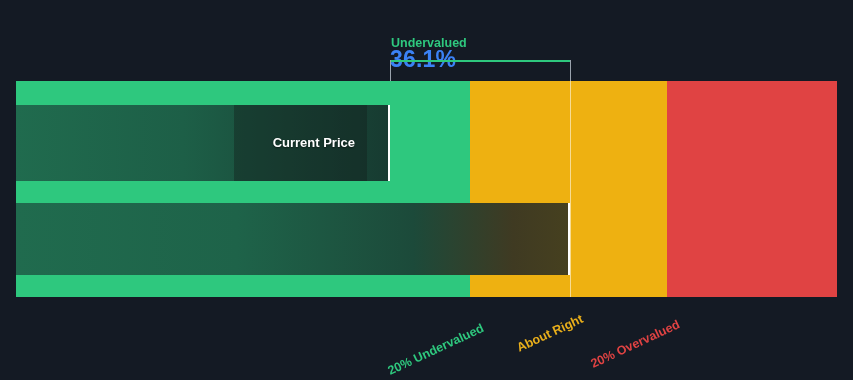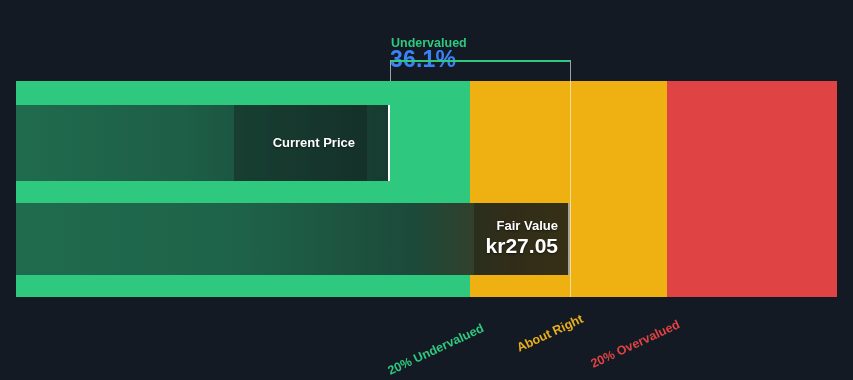--- a/index.html
+++ b/index.html
@@ -171,22 +171,18 @@
     <div class="band" style="left:651px; width:170px; background:#e04343;"></div>
     <div class="band-divider" style="left:554px;"></div>
   </div>
 
   <div class="bar" id="bar-current"></div>
   <div class="bar" id="bar-fair"></div>
 
   <div class="bar-label" id="label-current">
     <span class="cap">Current Price</span>
   </div>
-  <div class="bar-label" id="label-fair">
-    <span class="cap">Fair Value</span>
-    <span class="val">kr27.05</span>
-  </div>
 
   <div class="axis-label" id="axis-under">20% Undervalued</div>
   <div class="axis-label" id="axis-right">About Right</div>
   <div class="axis-label" id="axis-over">20% Overvalued</div>
 
 </div>
 
 </body></html>

